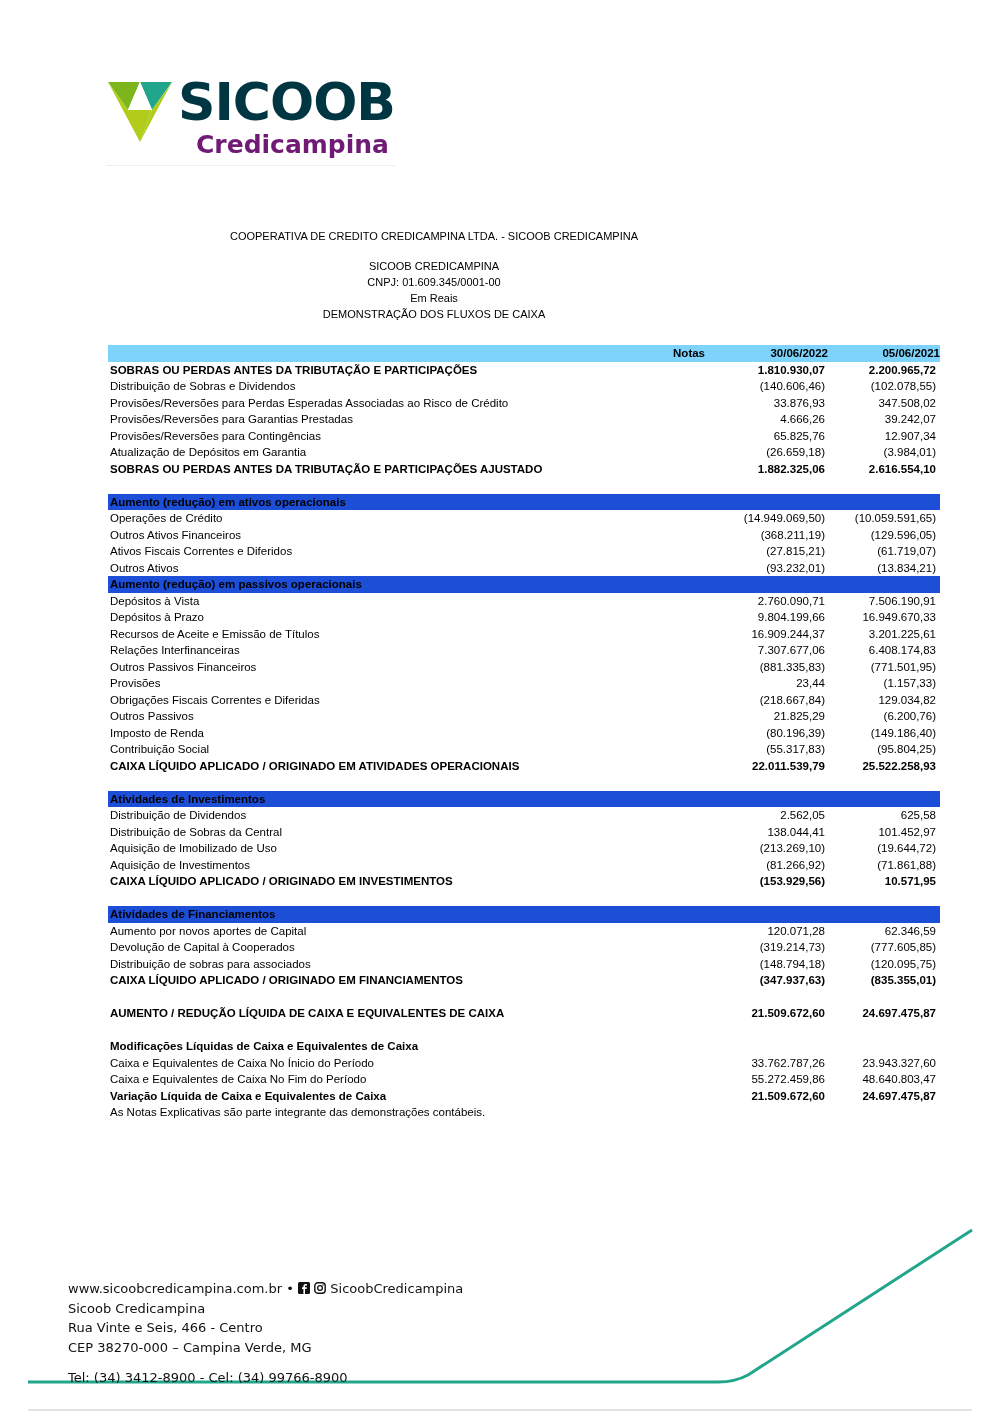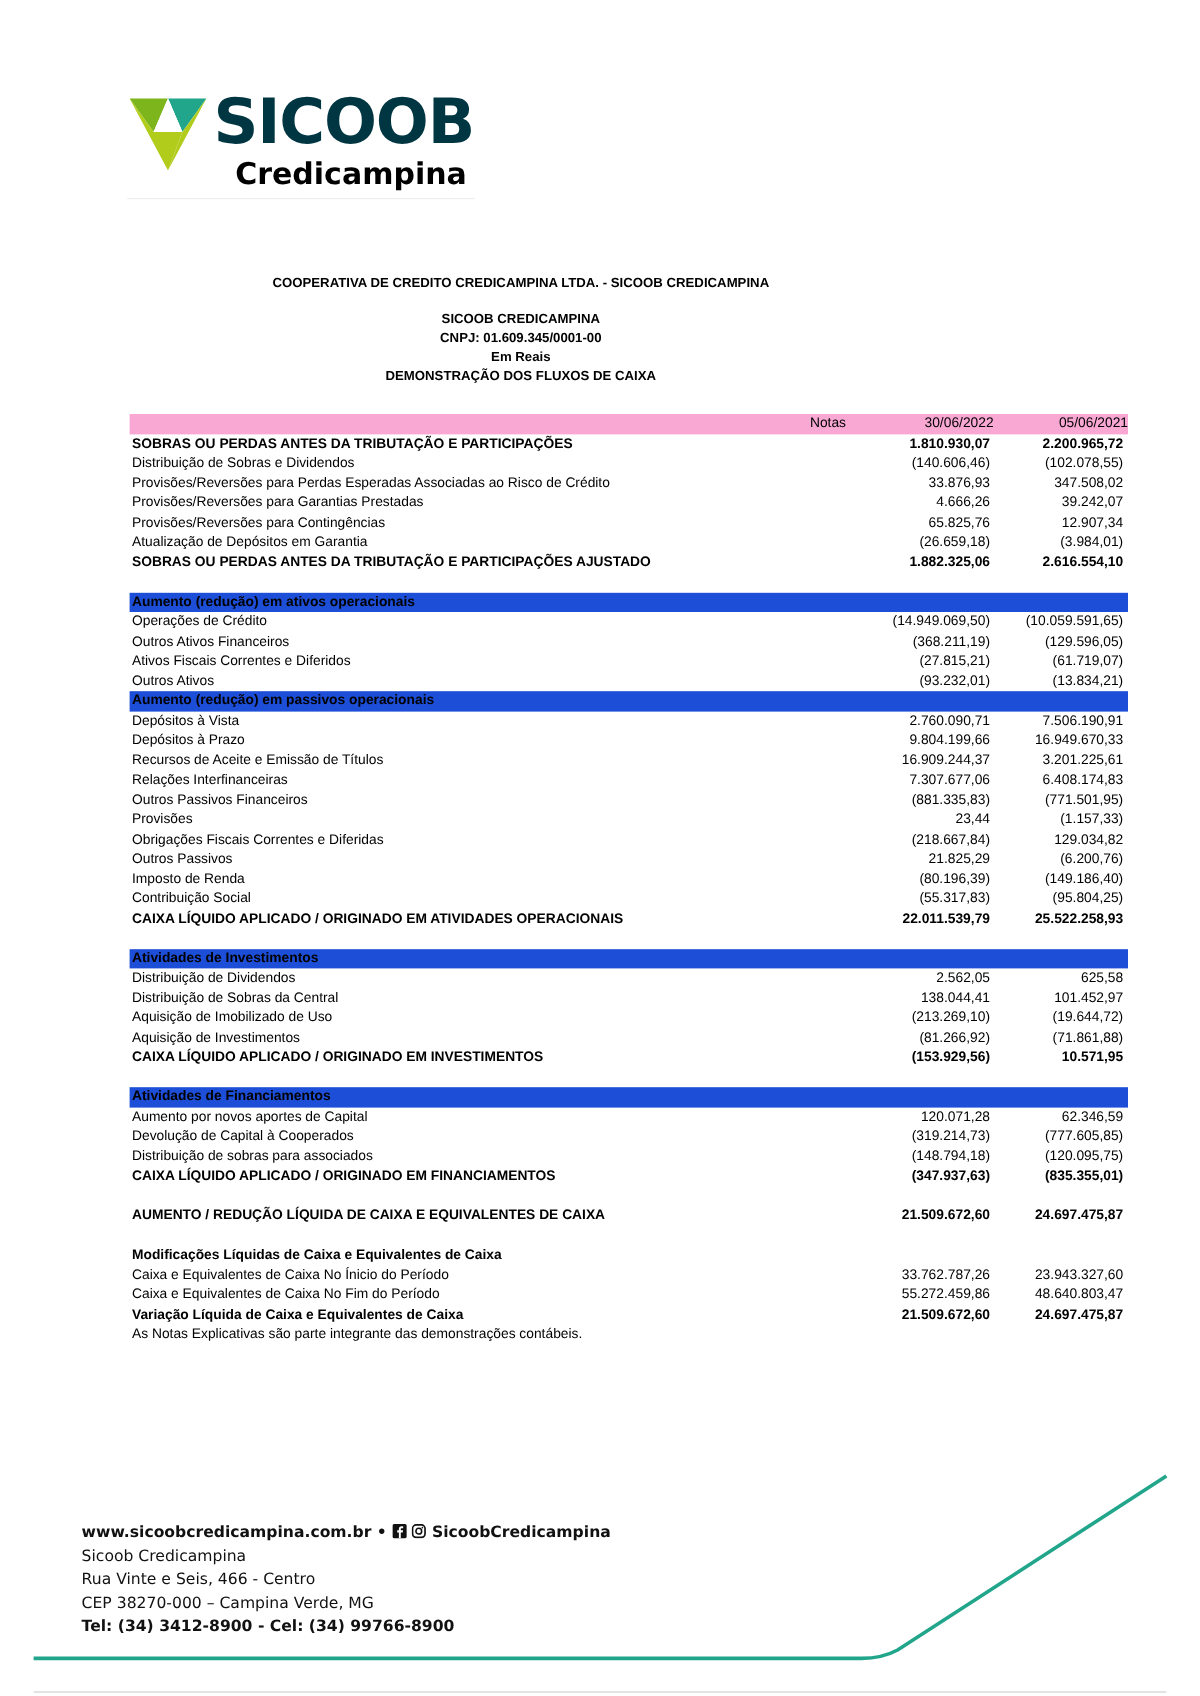--- a/index.html
+++ b/index.html
@@ -1,37 +1,37 @@
 <!DOCTYPE html>
 <html><head>
 <meta charset="utf-8">
 <style>
   html, body { margin: 0; padding: 0; background: #ffffff; }
   body { width: 1000px; height: 1413px; position: relative; overflow: hidden; font-family: "Liberation Sans", sans-serif; color: #000; }
   .logo { position: absolute; left: 106px; top: 78px; width: 290px; height: 90px; }
   .logo-text-main { position: absolute; left: 72px; top: -6px; font-family: "DejaVu Sans", sans-serif; font-weight: bold; font-size: 52px; color: #003641; letter-spacing: -1px; line-height: 60px; }
-  .logo-text-sub { position: absolute; left: 90px; top: 52px; font-family: "DejaVu Sans", sans-serif; font-weight: bold; font-size: 25px; color: #000000; line-height: 30px; }
+  .logo-text-sub { position: absolute; left: 90px; top: 52px; font-family: "DejaVu Sans", sans-serif; font-weight: bold; font-size: 25px; color: #701a75; line-height: 30px; }
   .logo-rule { position: absolute; left: 0; top: 87px; width: 290px; height: 1px; background: #eeeeee; }
-  .hdr { position: absolute; left: 0; width: 868px; text-align: center; font-weight: bold; font-size: 11px; line-height: 16px; }
+  .hdr { position: absolute; left: 0; width: 868px; text-align: center; font-weight: normal; font-size: 11px; line-height: 16px; }
   .hdr1 { top: 228px; }
   .hdr2 { top: 258px; }
   .table { position: absolute; left: 108px; top: 345px; width: 832px; font-size: 11.5px; }
   .row { height: 16.5px; line-height: 16.5px; position: relative; white-space: nowrap; }
   .row .lbl { position: absolute; left: 2px; }
   .row .notes { position: absolute; left: 553px; width: 44px; text-align: right; }
   .row .v1 { position: absolute; right: 115px; }
   .row .v2 { position: absolute; right: 4px; text-align: right; }
   .row.bold { font-weight: bold; text-decoration: underline; }
-  .row.head { background: #f9a8d4; font-weight: normal; }
+  .row.head { background: #7dd3fc; font-weight: bold; }
   .row.section { background: #1d4ed8; font-weight: bold; }
   .row.head .v1 { right: 112px; }
   .row.head .v2 { right: 0px; }
   .gap { height: 16.5px; }
   .footer { position: absolute; left: 68px; top: 1268px; font-family: "DejaVu Sans", sans-serif; font-size: 13px; line-height: 19.5px; color: #111; }
-  .footer .b { font-weight: bold; }
+  .footer .b { font-weight: normal; margin-top: 11px; }
   .soc { display: inline-block; vertical-align: -1px; width: 12px; height: 12px; }
   .curve { position: absolute; left: 0; top: 1200px; width: 1000px; height: 213px; }
 </style>
 </head>
 <body>
 
 <div class="logo">
   <svg width="68" height="64" viewBox="0 0 68 64" style="position:absolute;left:0;top:2px;">
     <polygon points="2,2 34,2 22,30" fill="#7db61c"></polygon>
     <polygon points="34,2 66,2 46,30" fill="#21a68c"></polygon>

